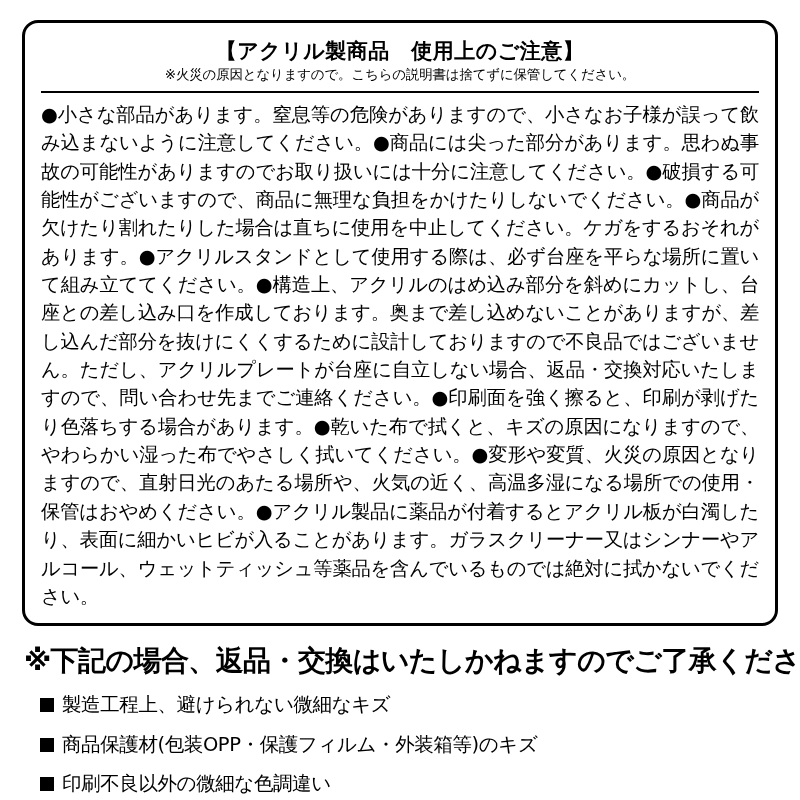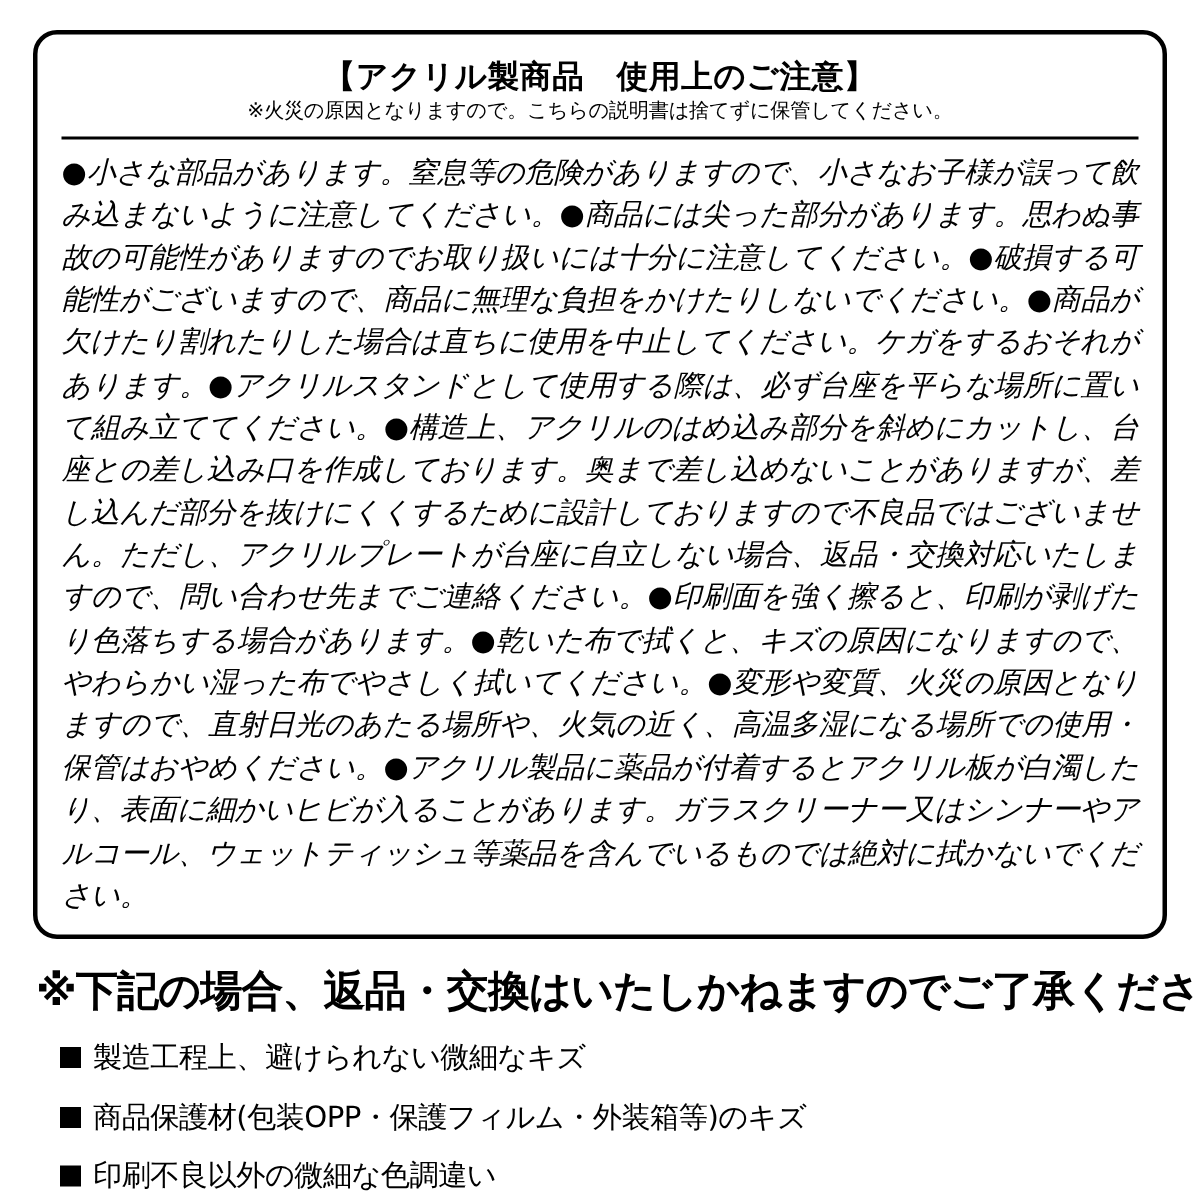--- a/index.html
+++ b/index.html
@@ -50,21 +50,20 @@
     border-top: 2px solid #000;
     margin: 4px 2px 8px 2px;
   }
   .notice-body {
     font-size: 19.3px;
     line-height: 1.47;
     text-align: justify;
     text-justify: inter-character;
     letter-spacing: -0.35px;
     margin: 0 2px 2px 2px;
-    font-style: italic;
   }
 
   
   .return-heading {
     font-size: 28px;
     font-weight: bold;
     letter-spacing: -0.6px;
     margin: 16px 0 12px 2px;
     white-space: nowrap;
   }

